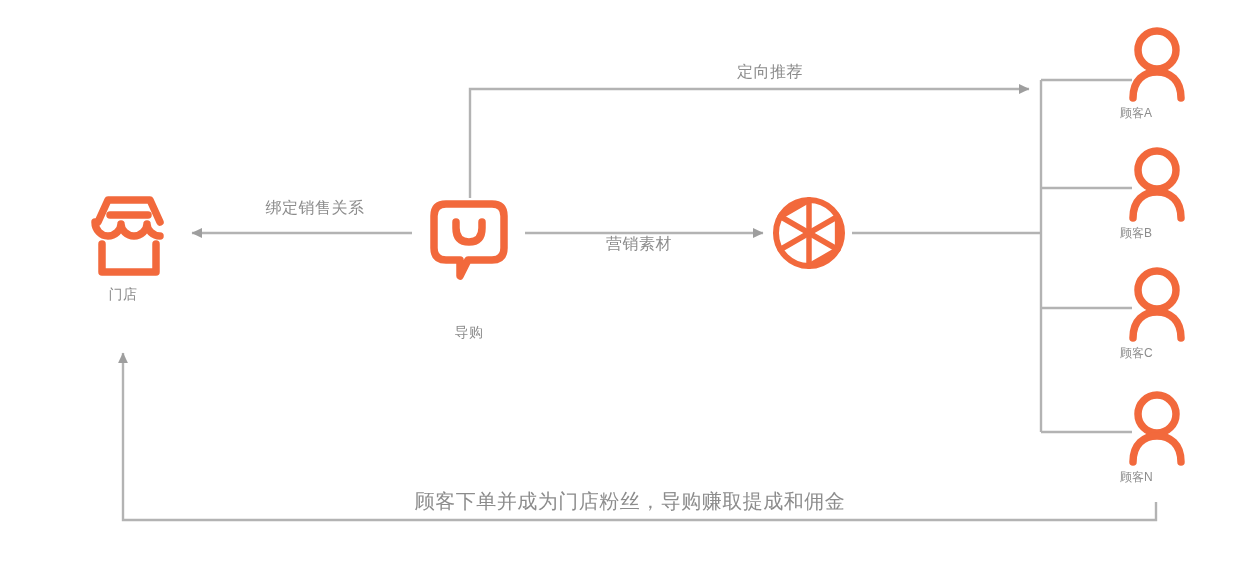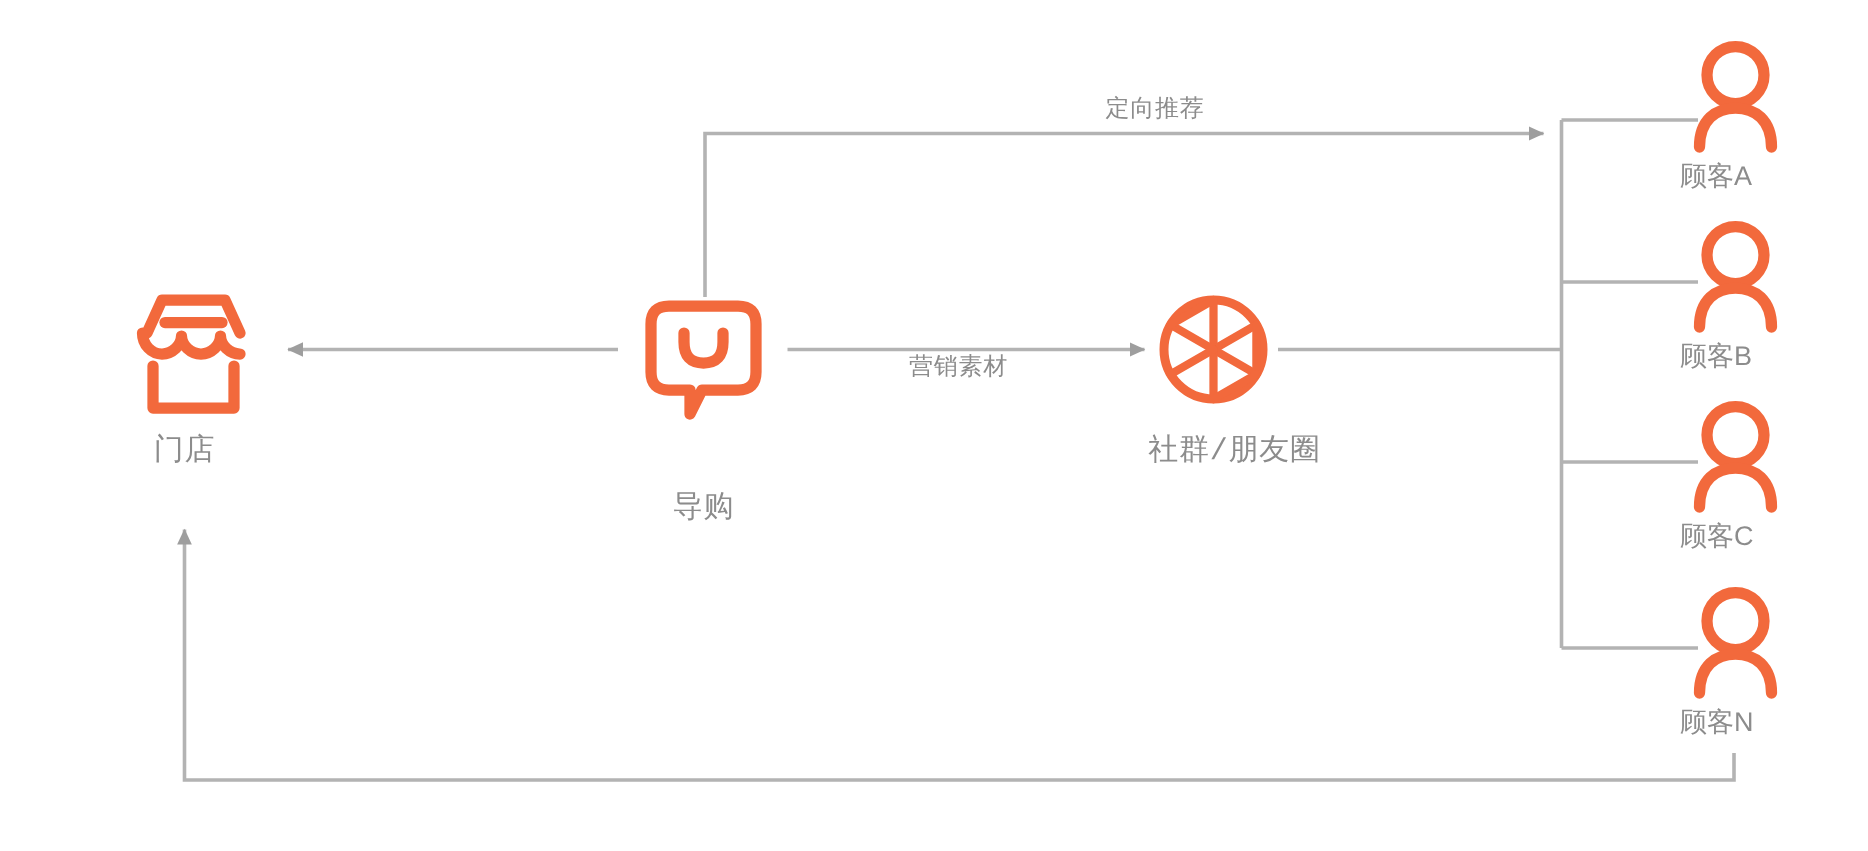--- a/index.html
+++ b/index.html
@@ -19,31 +19,31 @@
   }
   #diagram-svg {
     position: absolute;
     left: 0;
     top: 0;
     width: 1245px;
     height: 567px;
   }
   .node-label {
     position: absolute;
-    font-size: 20px;
+    font-size: 14px;
     color: #8c8c8c;
     letter-spacing: 0.5px;
     text-align: center;
     white-space: nowrap;
     transform: translateX(-50%);
-    font-family: Liberation Mono, monospace;
+    font-family: Liberation Serif, serif;
   }
   .person-label {
     position: absolute;
-    font-size: 18px;
+    font-size: 12px;
     color: #8c8c8c;
     white-space: nowrap;
     text-align: left;
     font-family: "Liberation Sans", "DejaVu Sans", sans-serif;
   }
   .edge-label {
     position: absolute;
     font-size: 16px;
     color: #8c8c8c;
     letter-spacing: 0.5px;
@@ -140,23 +140,24 @@
       <path d="M1,70 C1,52 12,44 25,44 C38,44 49,52 49,70"></path>
     </g>
     <g transform="translate(1132,392)" fill="none" stroke="#F2693C" stroke-width="7.5" stroke-linecap="round">
       <circle cx="25" cy="22" r="19"></circle>
       <path d="M1,70 C1,52 12,44 25,44 C38,44 49,52 49,70"></path>
     </g>
   </svg>
 
   <div class="node-label" style="left:123px; top:286px;">门店</div>
   <div class="node-label" style="left:469px; top:284px;margin-top:40px;">导购</div>
-  <div class="node-label" style="left:823px; top:286px;">社群/朋友圈</div>
 
   <div class="person-label" style="left:1120px; top:105px;">顾客A</div>
   <div class="person-label" style="left:1120px; top:225px;text-align:right;">顾客B</div>
   <div class="person-label" style="left:1120px; top:345px;text-align:center;">顾客C</div>
   <div class="person-label" style="left:1120px; top:469px;text-align:right;">顾客N</div>
 
   <div class="edge-label" style="left:770px; top:62px;">定向推荐</div>
+  <div class="edge-label" style="left:315px; top:198px;">绑定销售关系</div>
   <div class="edge-label" style="left:639px; top:198px;margin-top:36px;">营销素材</div>
+  <div class="bottom-label" style="left:630px; top:488px;">顾客下单并成为门店粉丝，导购赚取提成和佣金</div>
 
 </div>
 
 </body></html>

